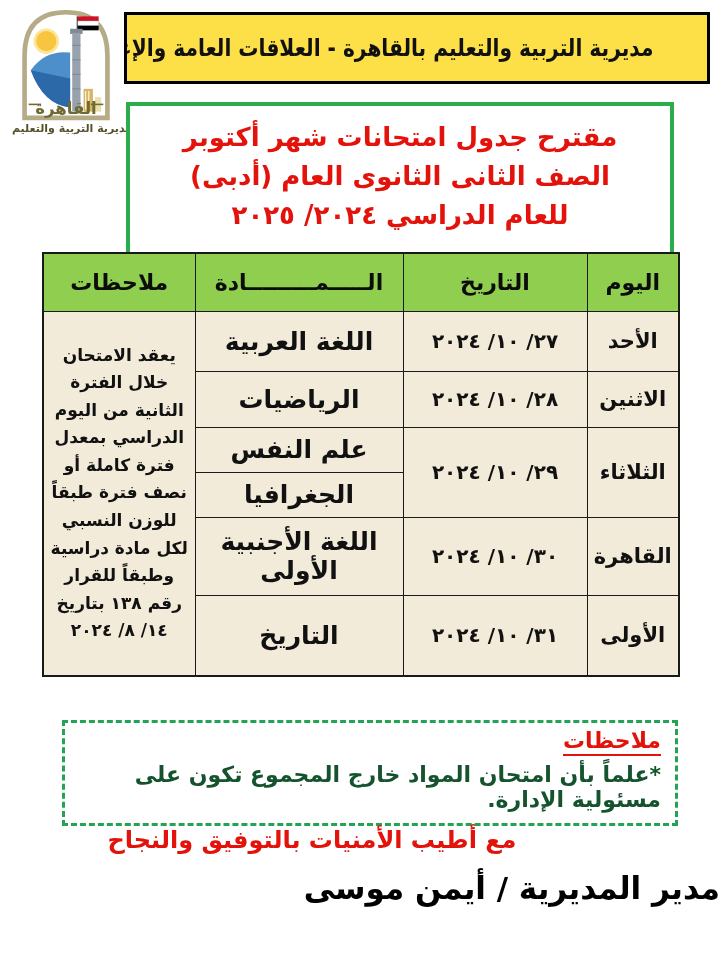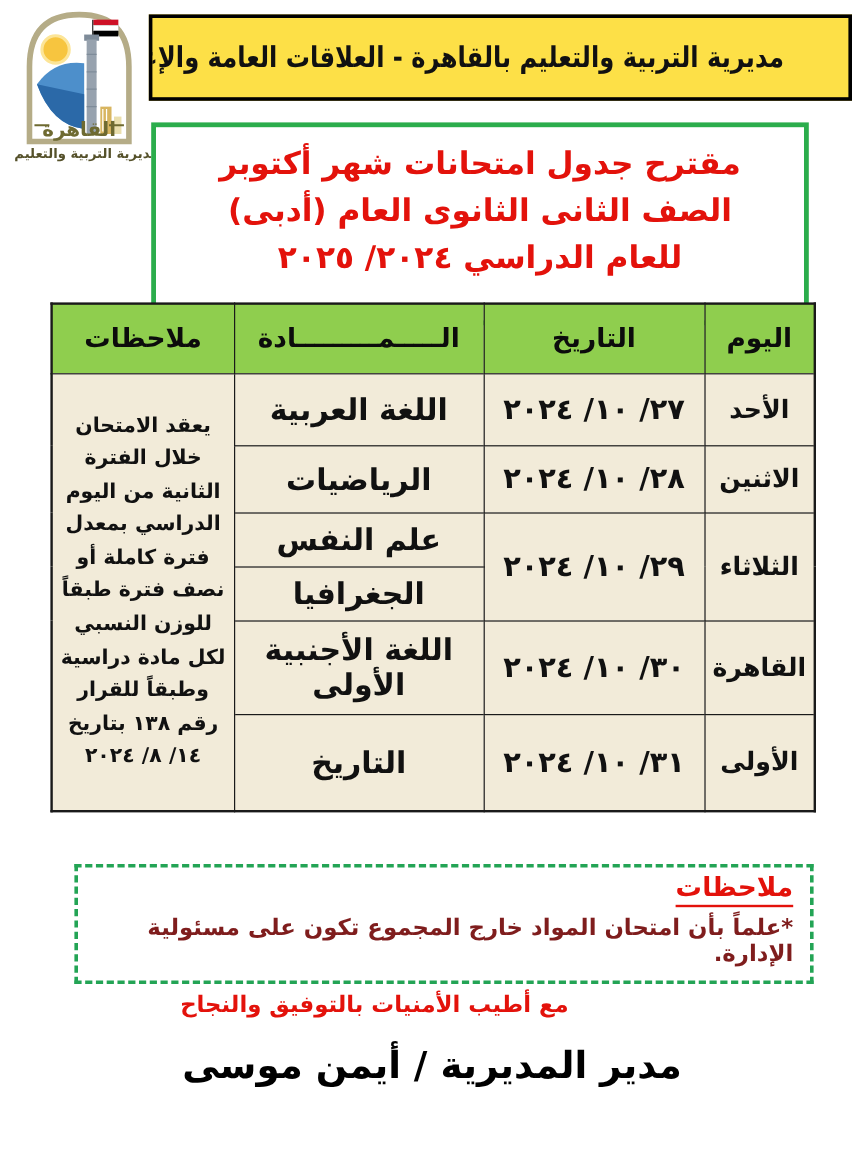--- a/index.html
+++ b/index.html
@@ -30,35 +30,35 @@
     table-layout:fixed;
   }
   .exam-table td,.exam-table th{
     border:1.5px solid #1a1a1a;text-align:center;vertical-align:middle;padding:2px 4px;
     box-sizing:border-box;
   }
   .exam-table{border:2.5px solid #1a1a1a;}
   .exam-table th{background:#8FCE4E;font-size:22px;color:#0c0c0c;}
   .exam-table td{background:#F2EBD9;}
   td.day-cell{font-size:21px;}
-  td.date-cell{font-size:24px;}
+  td.date-cell{font-size:20px;}
   td.subject-cell{font-size:25px;}
   td.notes-merged-cell{font-size:17px;line-height:1.62;padding:0 5px;}
   
   .notes-box{
     position:absolute;left:62px;top:720px;width:616px;box-sizing:border-box;
     border:3px dashed #23A455;background:#fff;padding:5px 14px 11px;text-align:right;
   }
   .notes-box-title{display:inline-block;color:#E3120B;font-size:22px;
     border-bottom:2.5px solid #E3120B;padding-bottom:1px;margin-bottom:6px;}
-  .notes-box-body{font-size:19px;color:#7f1d1d;}
+  .notes-box-body{font-size:22px;color:#14532d;}
   
   .wishes-line{position:absolute;left:0;right:96px;top:826px;text-align:center;
-    color:#E3120B;font-size:19px;}
-  .signature-line{position:absolute;left:0;right:0;top:870px;text-align:center;
+    color:#E3120B;font-size:24px;}
+  .signature-line{position:absolute;left:0;right:0;top:870px;text-align:right;
     color:#000;font-size:31px;}
 </style>
 </head>
 <body>
 
 <div class="page">
 
   <div class="logo-wrap">
     <svg class="logo-svg" width="96" height="116" viewBox="0 0 92 112">
       <path d="M6 108 L6 48 Q6 6 46 6 Q86 6 86 48 L86 108 Z" fill="#ffffff" stroke="#b5ac87" stroke-width="4.5"></path>

